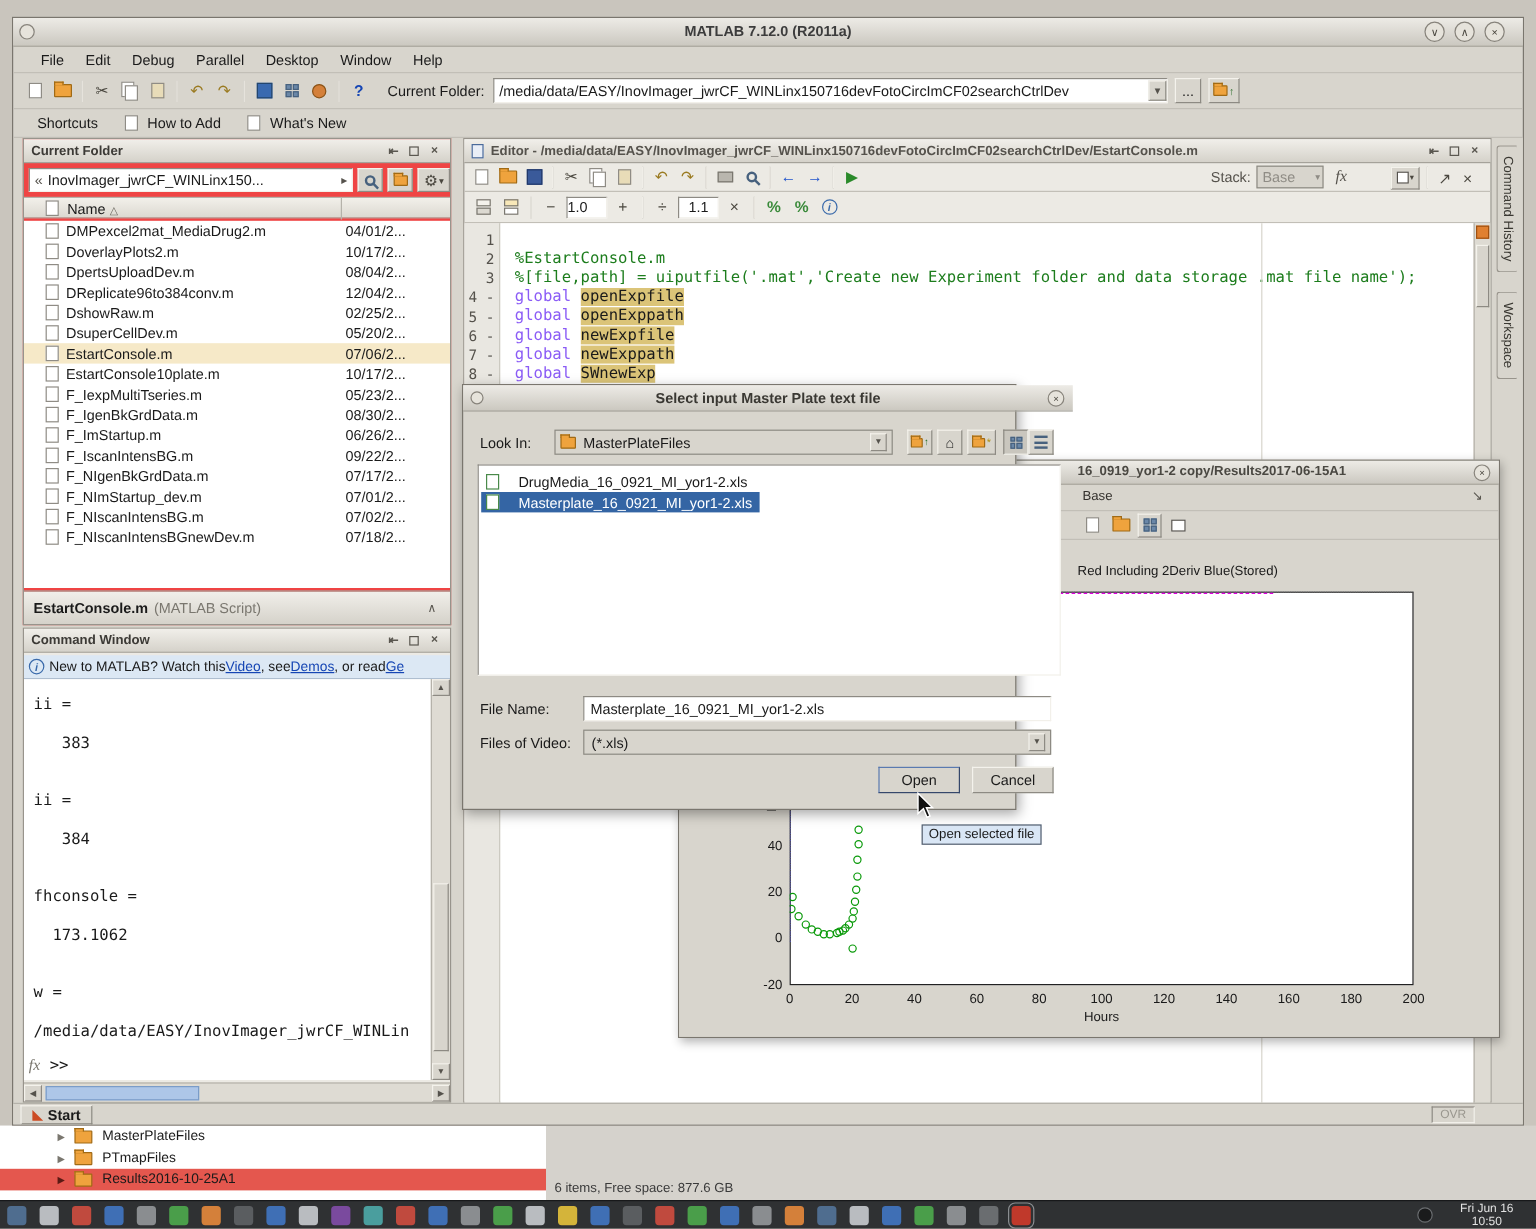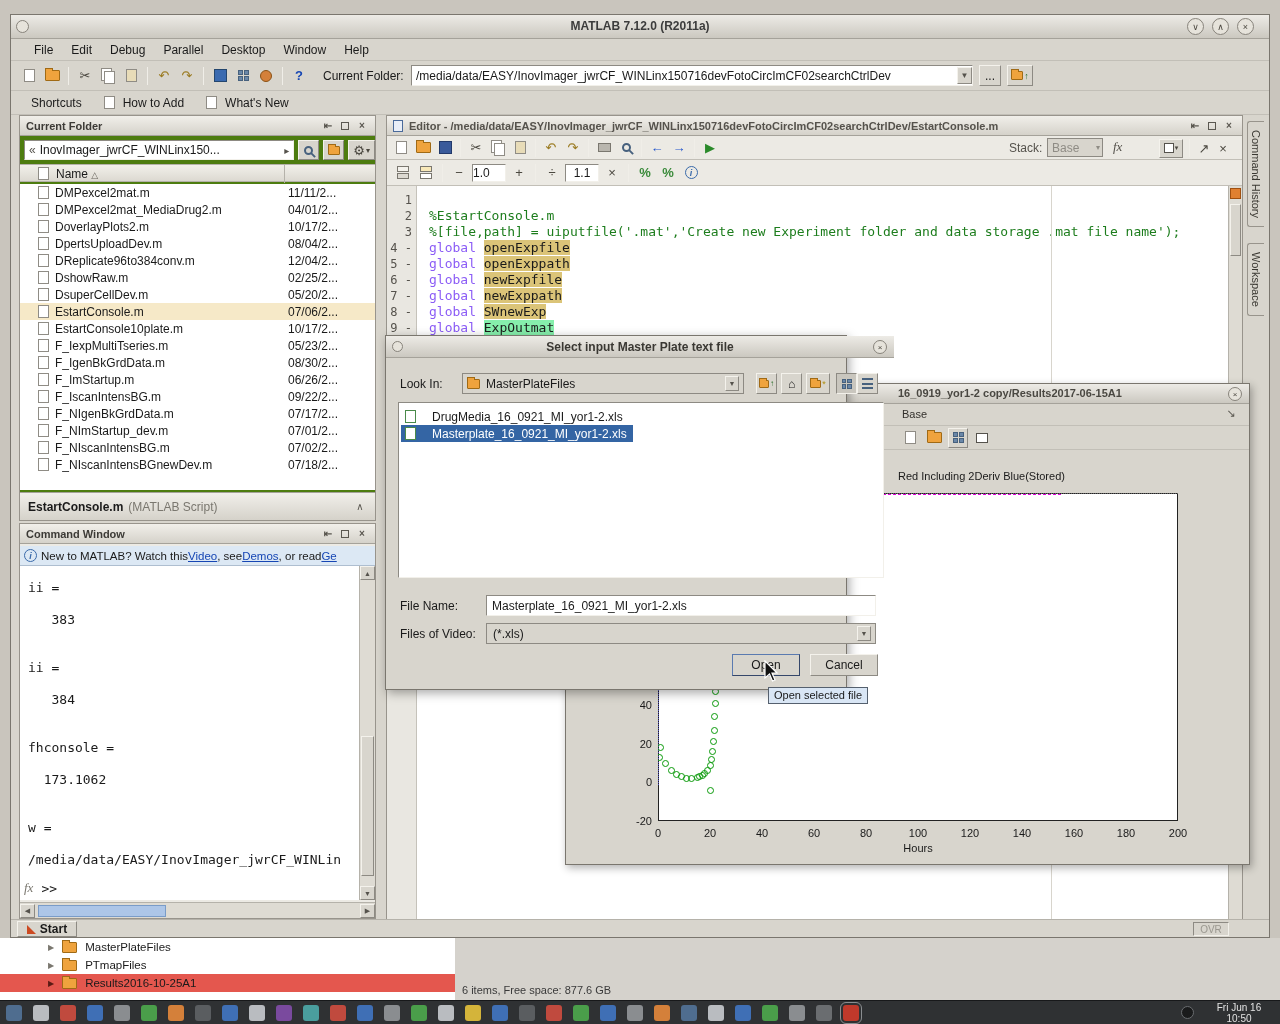--- a/index.html
+++ b/index.html
@@ -146,21 +146,21 @@
   <div class="abs" style="left:0;top:76px;width:1258px;height:24px;border-bottom:1px solid #c2bfb7;display:flex;align-items:center;padding-left:20px;gap:8px">
     <span>Shortcuts</span>
     <span class="doc" style="margin-left:14px"></span>
     <span>How to Add</span>
     <span class="doc" style="margin-left:14px"></span>
     <span>What's New</span>
   </div>
 
   <div class="abs" style="left:0;top:100px;width:1258px;height:804px">
 
-    <div class="abs" style="left:8px;top:0;width:357px;height:406px;border:1px solid #98948c;background:#4d7c0f">
+    <div class="abs" style="left:8px;top:0;width:357px;height:406px;border:1px solid #98948c;background:#ef4444">
       <div class="phead" style="height:20px">
         <span>Current Folder</span>
           <span class="sp"></span>
         <span class="hicon">⇤</span>
         <span class="sqicon"></span>
         <span class="hicon">×</span>
       </div>
       <div class="abs" style="left:0;top:22px;width:355px;height:24px;display:flex;align-items:center;padding-left:4px;gap:4px">
         <div class="sunken" style="width:272px;height:20px;display:flex;align-items:center;padding:0 4px;gap:4px">
           <span style="color:#55524c">«</span>
@@ -175,25 +175,20 @@
           </div>
         <div class="tbi raised" style="width:27px;height:20px;gap:1px">⚙<span style="font-size:8px">▾</span></div>
       </div>
       <div class="abs" style="left:0;top:48px;width:355px;height:18px;background:linear-gradient(#f2f0ea,#dcd9d1);border-top:1px solid #b5b2aa;border-bottom:1px solid #b5b2aa">
         <span class="doc" style="position:absolute;left:18px;top:2px"></span>
         <span class="abs" style="left:36px;top:2px"><span>Name</span> <span style="font-size:9px;color:#6a675f">△</span></span>
         <span class="abs" style="left:268px;top:19px">Date Mod...</span>
         <span class="abs" style="left:264px;top:0;width:1px;height:18px;background:#b5b2aa"></span>
       </div>
       <div class="abs" id="cf-list" style="left:0;top:68px;width:355px;height:306px;background:#fff;overflow:hidden">
-          <div class="cfrow">
-            <div class="doc" style="margin-left: 18px;"></div>
-            <div class="cfname">DMPexcel2mat.m</div>
-            <div class="cfdate">11/11/2...</div>
-          </div>
           <div class="cfrow">
             <div class="doc" style="margin-left: 18px;"></div>
             <div class="cfname">DMPexcel2mat_MediaDrug2.m</div>
             <div class="cfdate">04/01/2...</div>
           </div>
           <div class="cfrow">
             <div class="doc" style="margin-left: 18px;"></div>
             <div class="cfname">DoverlayPlots2.m</div>
             <div class="cfdate">10/17/2...</div>
           </div>
@@ -540,21 +535,21 @@
       <div class="tick" style="left: 62px; top: 287.824px; width: 24px; text-align: right;">20</div>
       <div class="tick" style="left: 62px; top: 249.235px; width: 24px; text-align: right;">40</div>
       <div class="tick" style="left: 62px; top: 210.647px; width: 24px; text-align: right;">60</div>
       <div class="tick" style="left: 62px; top: 172.059px; width: 24px; text-align: right;">80</div>
       <div class="tick" style="left: 62px; top: 133.471px; width: 24px; text-align: right;">100</div>
       <div class="tick" style="left: 62px; top: 94.8824px; width: 24px; text-align: right;">120</div>
       <div class="tick" style="left: 62px; top: 56.2941px; width: 24px; text-align: right;">140</div>
     </div>
 </div>
 
-<div class="abs win" style="left:385px;top:335px;width:462px;height:355px;z-index:10;box-shadow:2px 3px 10px rgba(0,0,0,0.35)">
+<div class="abs win" style="left:385px;top:320px;width:462px;height:355px;z-index:10;box-shadow:2px 3px 10px rgba(0,0,0,0.35)">
   <div class="titlebar abs" style="left:0;top:0;width:508px;height:22px">
     <div class="abs circle" style="left:6px;top:5px;width:11px;height:11px"></div>
     <div class="abs" style="left:0;top:4px;width:100%;text-align:center;font-weight:bold;color:#3a3833">Select input Master Plate text file</div>
     <div class="abs circle" style="left:487px;top:4px;width:14px;height:14px;font-size:8px">×</div>
   </div>
   <div class="abs" style="left:14px;top:41px">Look In:</div>
   <div class="abs flatbox" style="left:76px;top:37px;width:282px;height:21px;display:flex;align-items:center;padding:0 4px;gap:6px">
     <span class="folder" style="width:13px;height:10px"></span>
     <span style="flex:1;white-space:nowrap;overflow:hidden">MasterPlateFiles</span>
     <span class="arrbtn" style="width:14px;height:15px;font-size:7px">▼</span>

